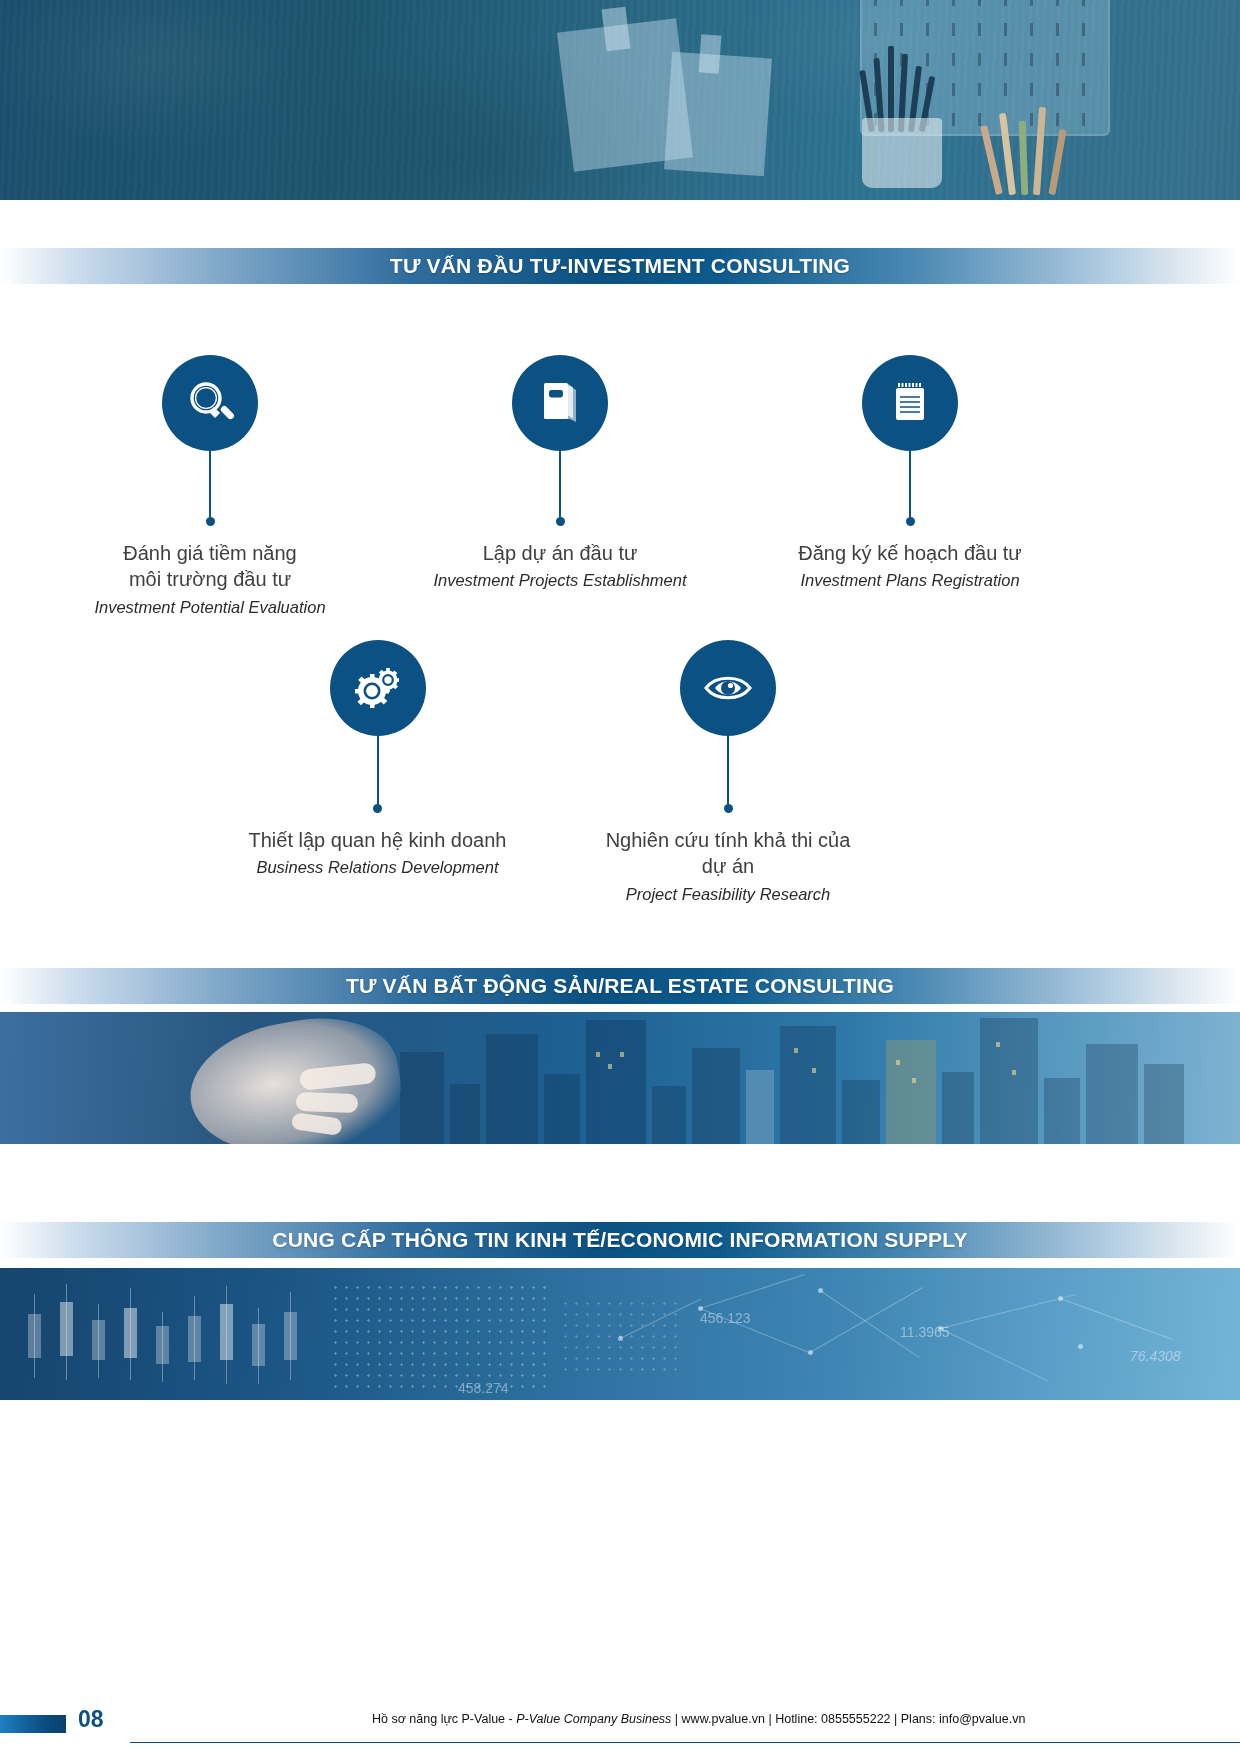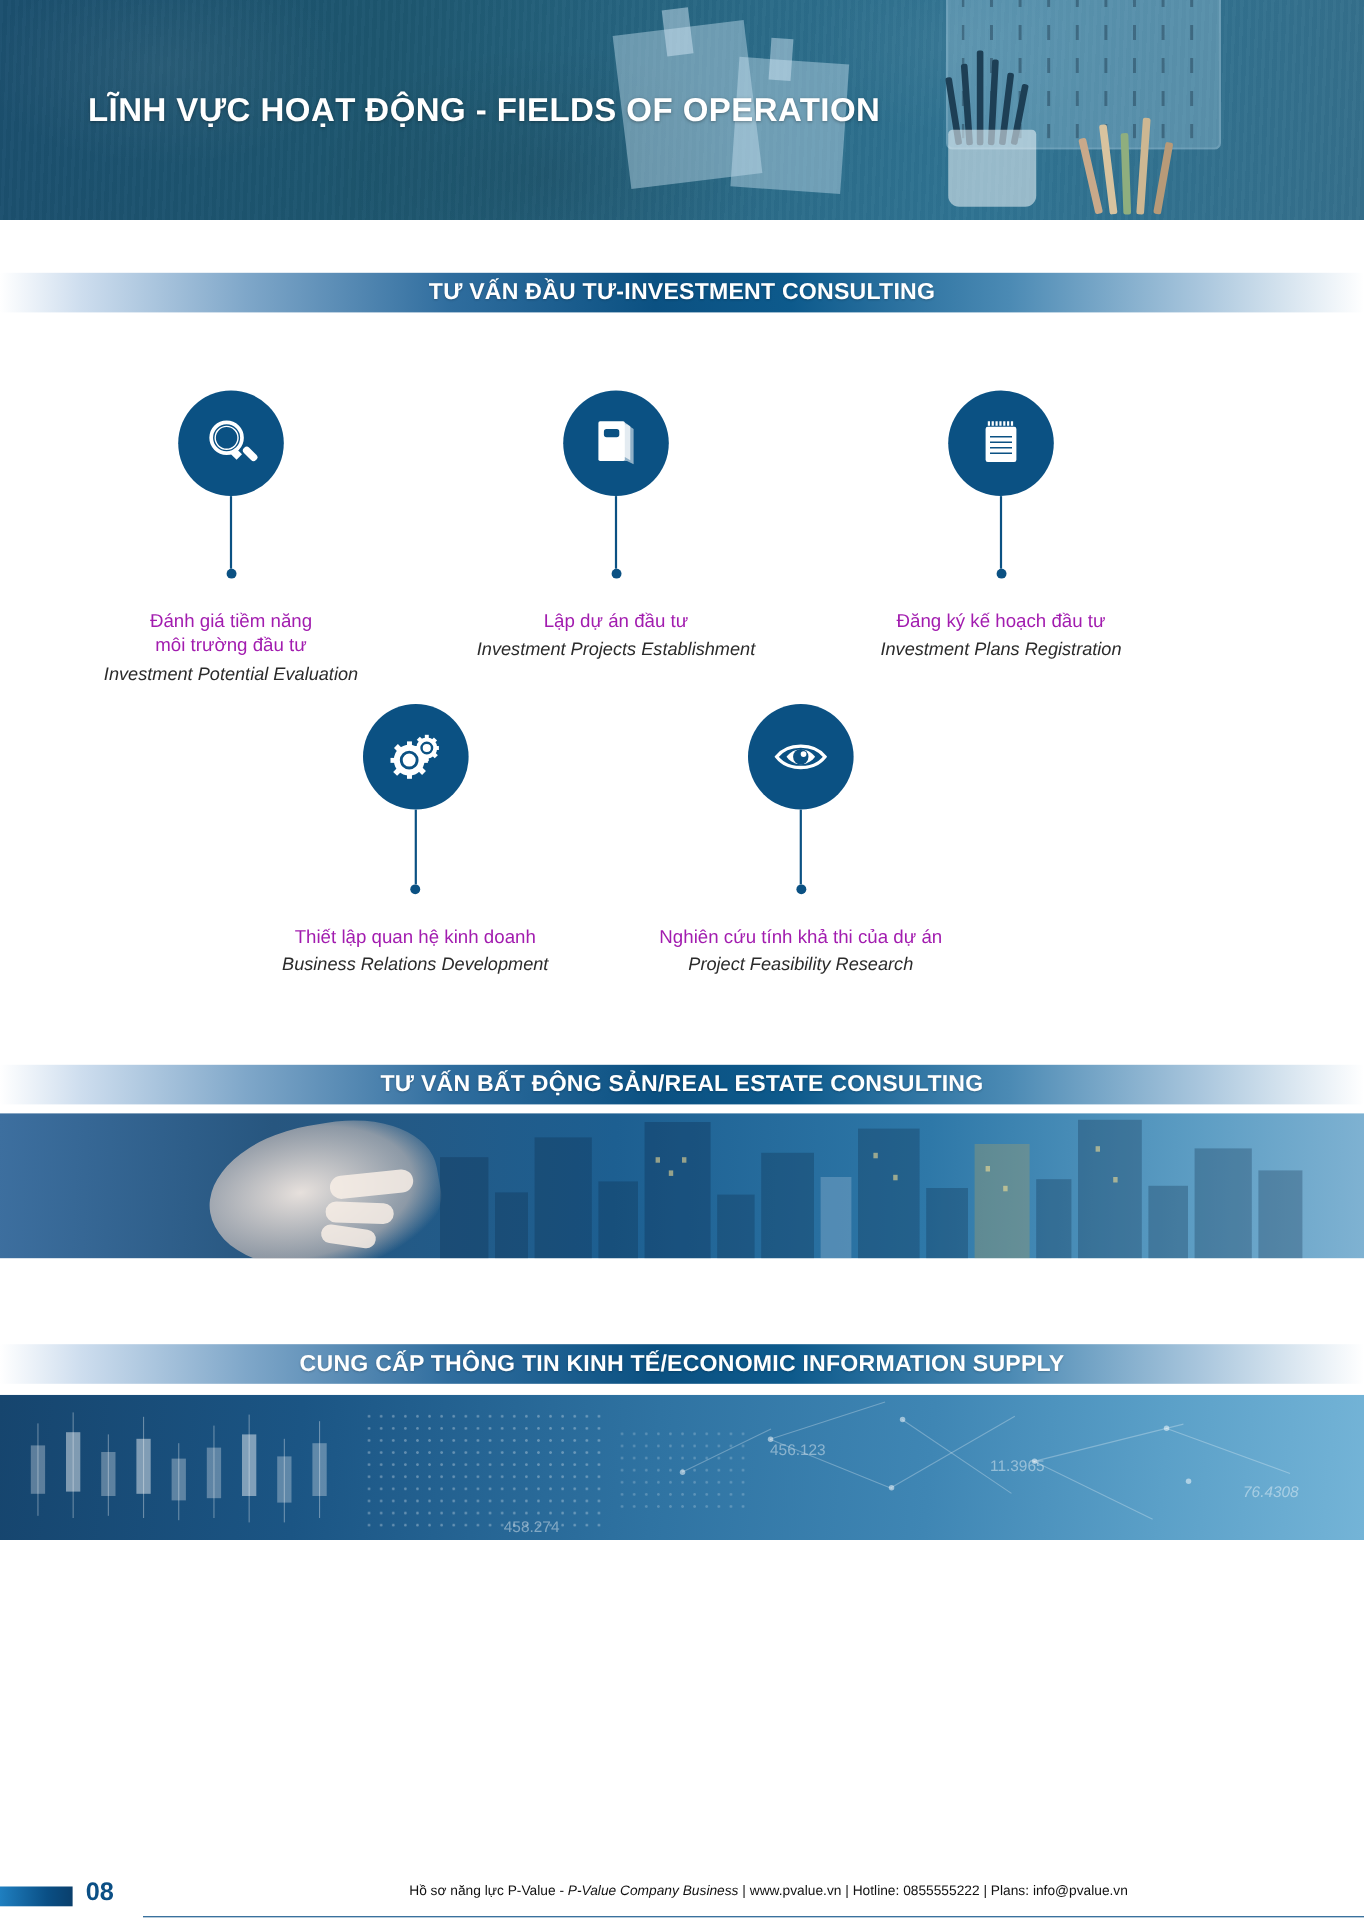--- a/index.html
+++ b/index.html
@@ -76,21 +76,21 @@
   
   .node{position:absolute;text-align:center;}
   .bubble{
     width:96px;height:96px;border-radius:50%;
     background:#0b5183;margin:0 auto;
     display:flex;align-items:center;justify-content:center;
   }
   .stem{width:2px;background:#0b5183;margin:0 auto;}
   .stem-dot{width:9px;height:9px;border-radius:50%;background:#0b5183;margin:0 auto;}
   .n-title{
-    font-size:17px;color:#a21caf;line-height:1.32;margin-top:28px;white-space:pre-line;
+    font-size:20px;color:#404040;line-height:1.32;margin-top:14px;white-space:pre-line;
   }
   .n-sub{
     font-size:16.5px;color:#2b2b2b;font-style:italic;line-height:1.3;margin-top:4px;
   }
 
   
   .band{position:absolute;left:0;width:1240px;overflow:hidden;text-align:center;}
   #band-real{top:1012px;height:132px;}
   .band-real-bg{
     position:absolute;inset:0;
@@ -159,21 +159,20 @@
   <div class="cup"></div>
 
   <div class="pcolor">
     <div class="pc" style="left:8px;height:70px;background:#c9a98a;transform:rotate(-13deg);"></div>
     <div class="pc" style="left:24px;height:82px;background:#d8c39f;transform:rotate(-7deg);"></div>
     <div class="pc" style="left:40px;height:74px;background:#8fae7e;transform:rotate(-2deg);"></div>
     <div class="pc" style="left:56px;height:88px;background:#cdb792;transform:rotate(4deg);"></div>
     <div class="pc" style="left:74px;height:66px;background:#b79a78;transform:rotate(10deg);"></div>
   </div>
 
-  <div class="hero-title">LĨNH VỰC HOẠT ĐỘNG - FIELDS OF OPERATION</div>
 </div>
 
 <div class="banner" id="banner-1">
   <span>TƯ VẤN ĐẦU TƯ-INVESTMENT CONSULTING</span>
 </div>
 
 <div class="node" style="left:80px;top:355px;width:260px;">
   <div class="bubble">
     <svg width="58" height="58" viewBox="0 0 58 58" aria-hidden="true">
       <circle cx="25" cy="24" r="14" fill="none" stroke="#fff" stroke-width="3.4"></circle>

